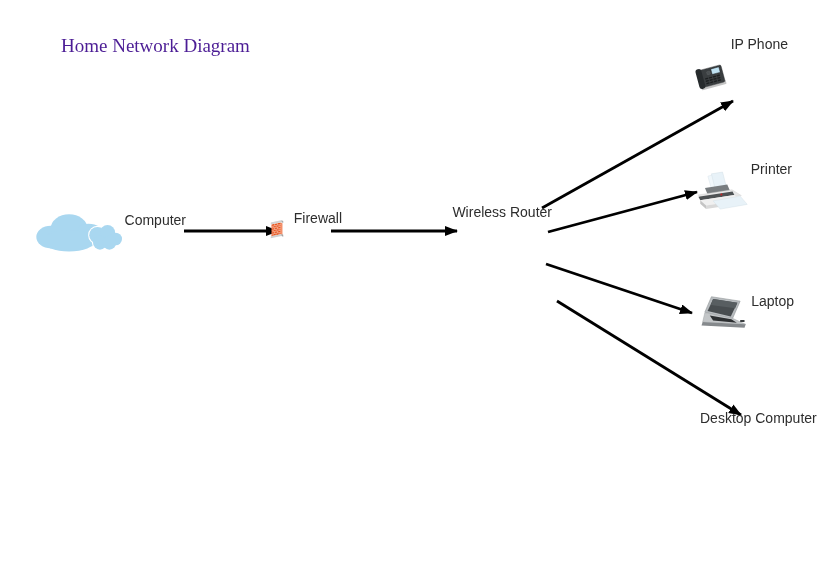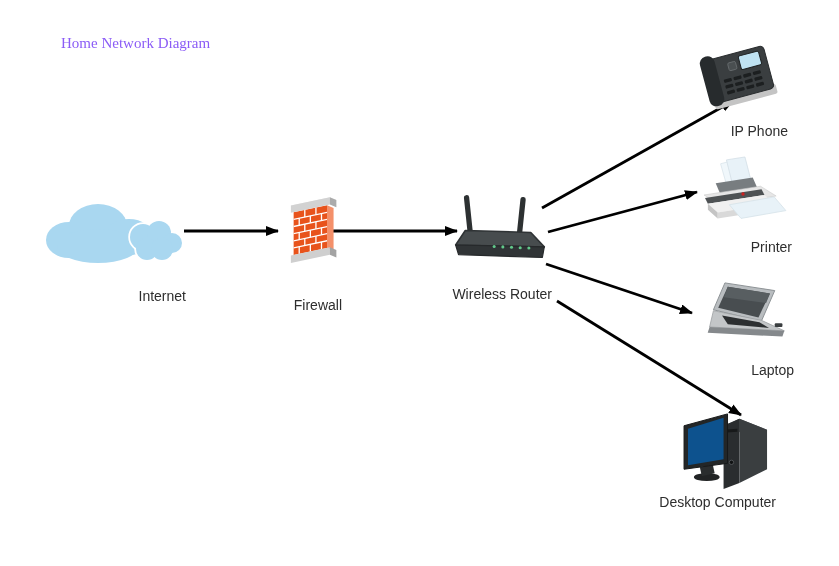--- a/index.html
+++ b/index.html
@@ -10,34 +10,34 @@
     height: 566px;
     background: #ffffff;
     overflow: hidden;
     font-family: "Liberation Sans", sans-serif;
   }
   #diagram-title {
     position: absolute;
     left: 61px;
     top: 35px;
     font-family: "Liberation Serif", serif;
-    font-size: 15px;
-    color: #8b5cf6;
+    font-size: 19px;
+    color: #4c1d95;
     white-space: nowrap;
   }
   #edges-layer {
     position: absolute;
     left: 0; top: 0;
     width: 839px; height: 566px;
   }
   .node {
     position: absolute;
     display: flex;
-    flex-direction: column;
-    align-items: flex-end;
+    flex-direction: row;
+    align-items: flex-start;
   }
   .node-label {
     font-size: 14px;
     color: #2d2d2d;
     white-space: nowrap;
     text-align: center;
   }
   .node svg { display: block; }
 
   .node-internet { left: 30px;  top: 194px; width: 156px; }
@@ -96,21 +96,21 @@
         <circle cx="126" cy="55" r="11"></circle>
       </g>
       <g fill="#A9D7F0">
         <circle cx="107" cy="43" r="13"></circle>
         <circle cx="123" cy="39" r="12"></circle>
         <circle cx="136" cy="49" r="10"></circle>
         <circle cx="111" cy="55" r="11"></circle>
         <circle cx="126" cy="55" r="11"></circle>
       </g>
     </svg>
-    <div class="node-label">Internet</div>
+    <div class="node-label">Computer</div>
   </div>
 
   <div class="node node-firewall">
     <svg width="54" height="78" viewBox="0 0 58 84">
 
       <polygon points="42,16.4 49,19.4 49,65.4 42,62.4" fill="#F4906A"></polygon>
 
       <g transform="translate(6,24) skewY(-12)">
         <rect x="0" y="0" width="36" height="46" fill="#E8531C"></rect>
         <g stroke="#ffffff" stroke-width="1.4">

